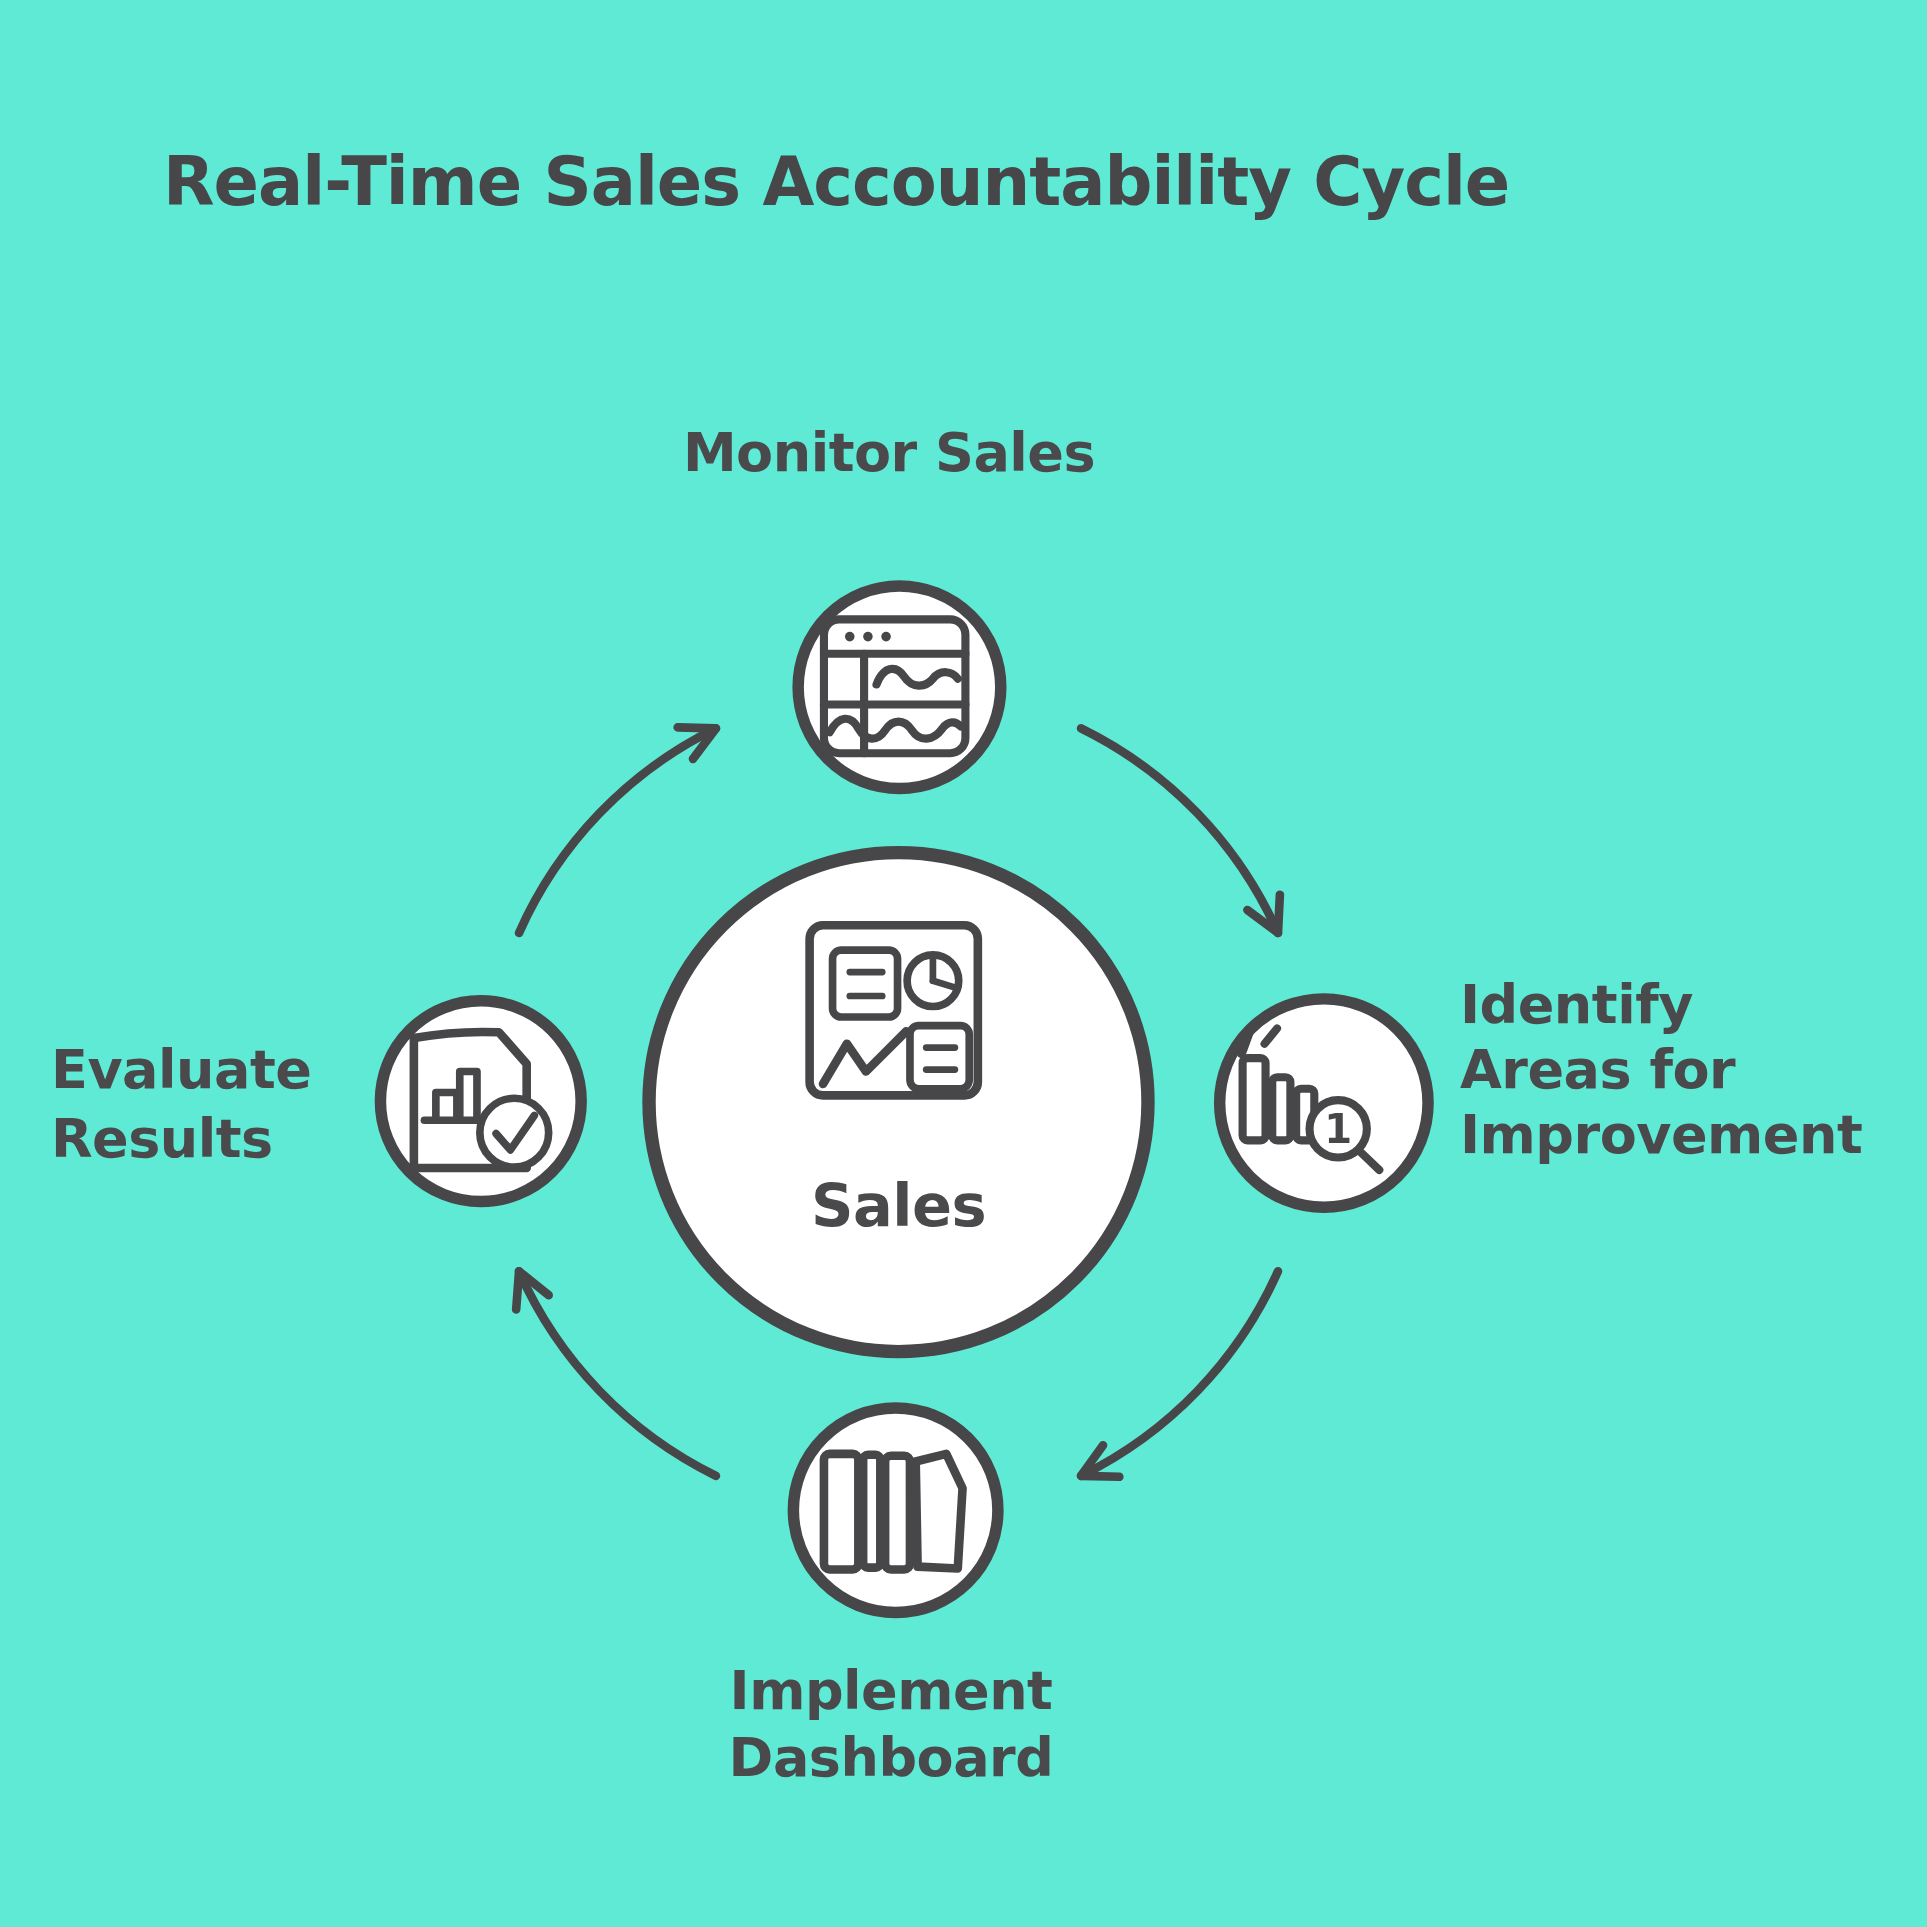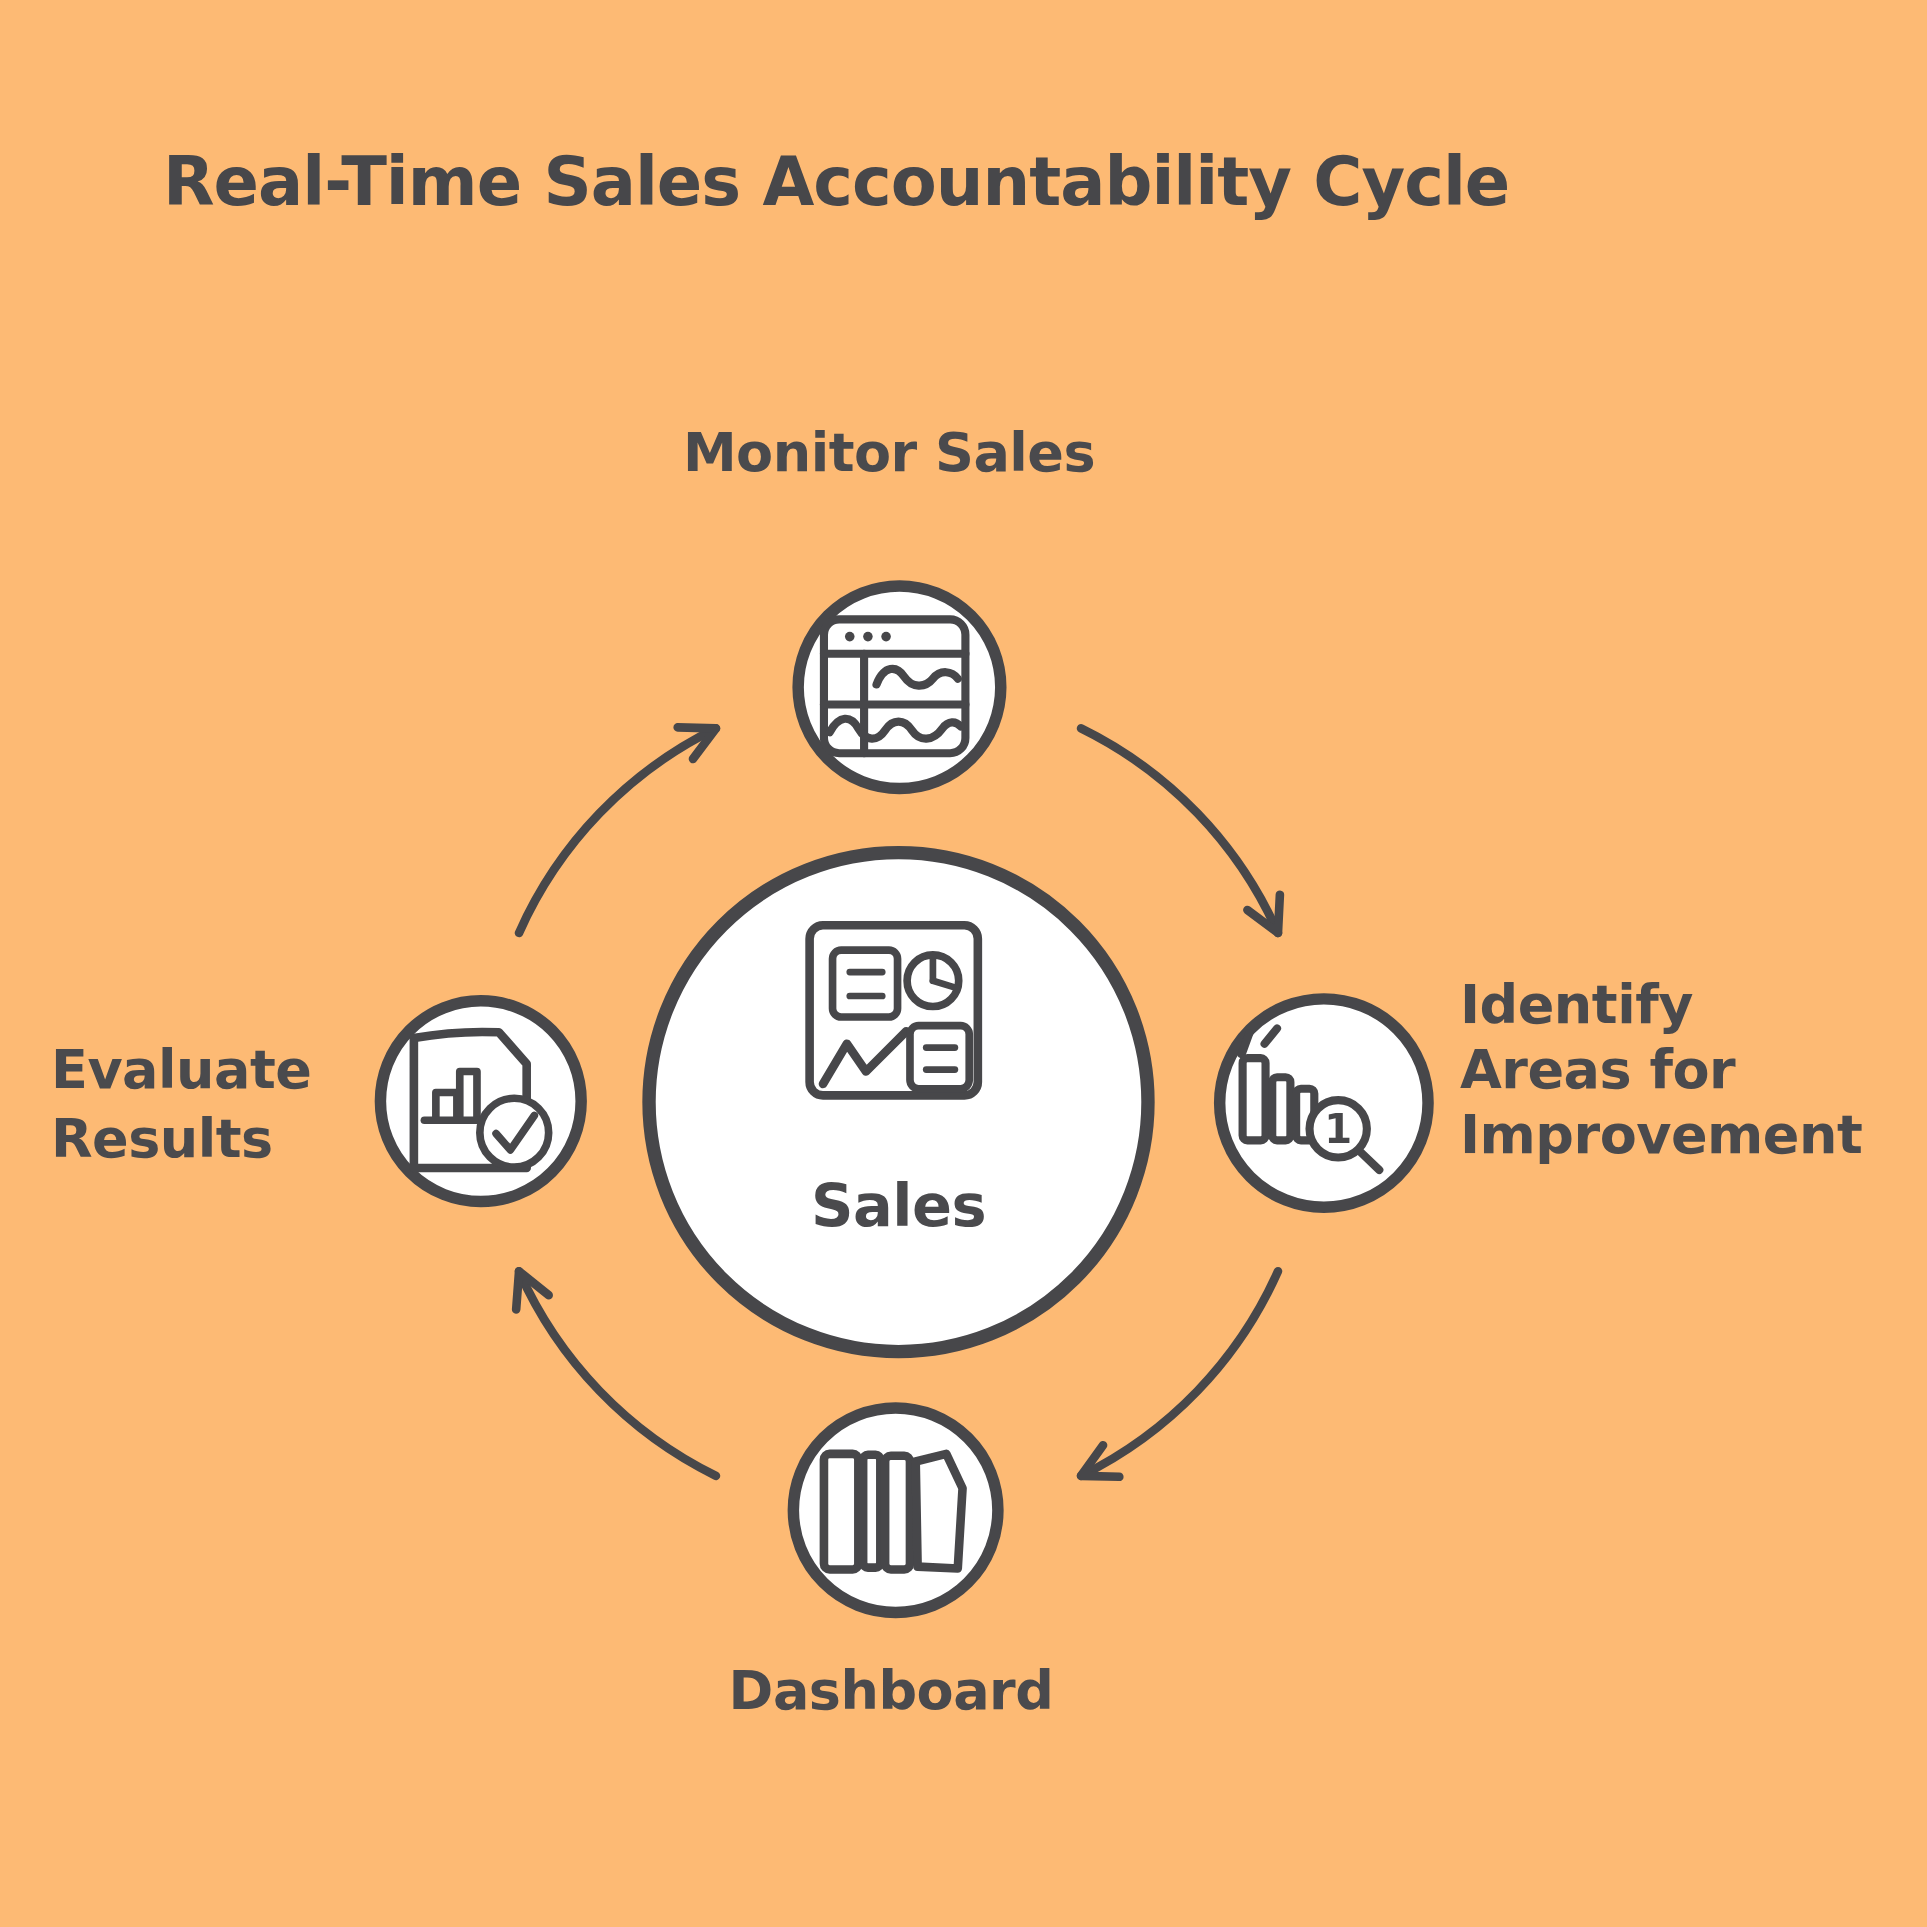--- a/index.html
+++ b/index.html
@@ -1,19 +1,19 @@
 <!DOCTYPE html>
 <html><head>
 <meta charset="utf-8">
 <style>
   html,body{margin:0;padding:0;}
   .canvas{
     position:relative;
     width:1927px;height:1927px;
-    background:#fdba74;
+    background:#5eead4;
     overflow:hidden;
     font-family:"DejaVu Sans","Liberation Sans",sans-serif;
   }
   .title{
     position:absolute;left:163px;top:143px;
     font-size:67px;font-weight:bold;letter-spacing:-1px;
     color:#47474a;margin:0;white-space:nowrap;
   }
   .label{
     position:absolute;color:#4a4a4d;font-weight:bold;
@@ -119,20 +119,21 @@
     <span>Monitor Sales</span>
   </div>
 
   <div class="label lbl-identify">
     <span>Identify</span>
     <span>Areas for</span>
     <span>Improvement</span>
   </div>
 
   <div class="label lbl-implement">
+    <span>Implement</span>
     <span>Dashboard</span>
   </div>
 
   <div class="label lbl-evaluate">
     <span>Evaluate</span>
     <span>Results</span>
   </div>
 
   <div class="label lbl-center">
     <span>Sales</span>

